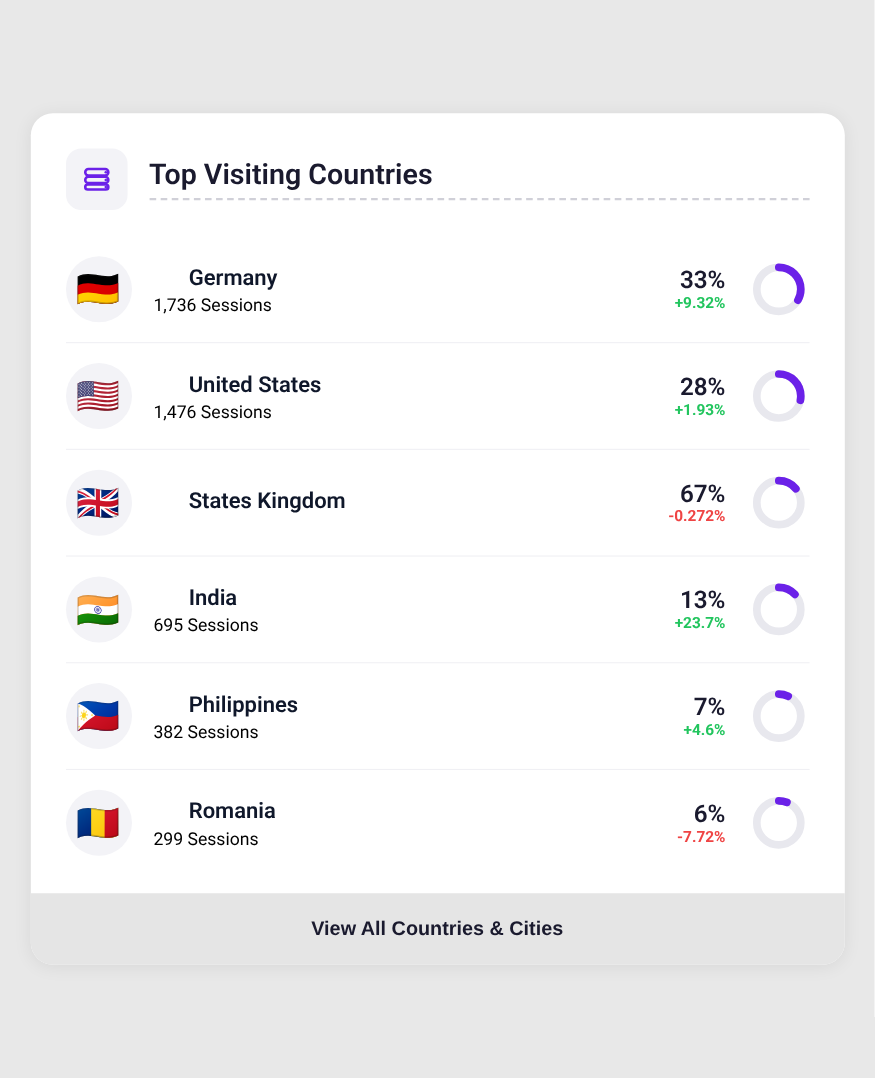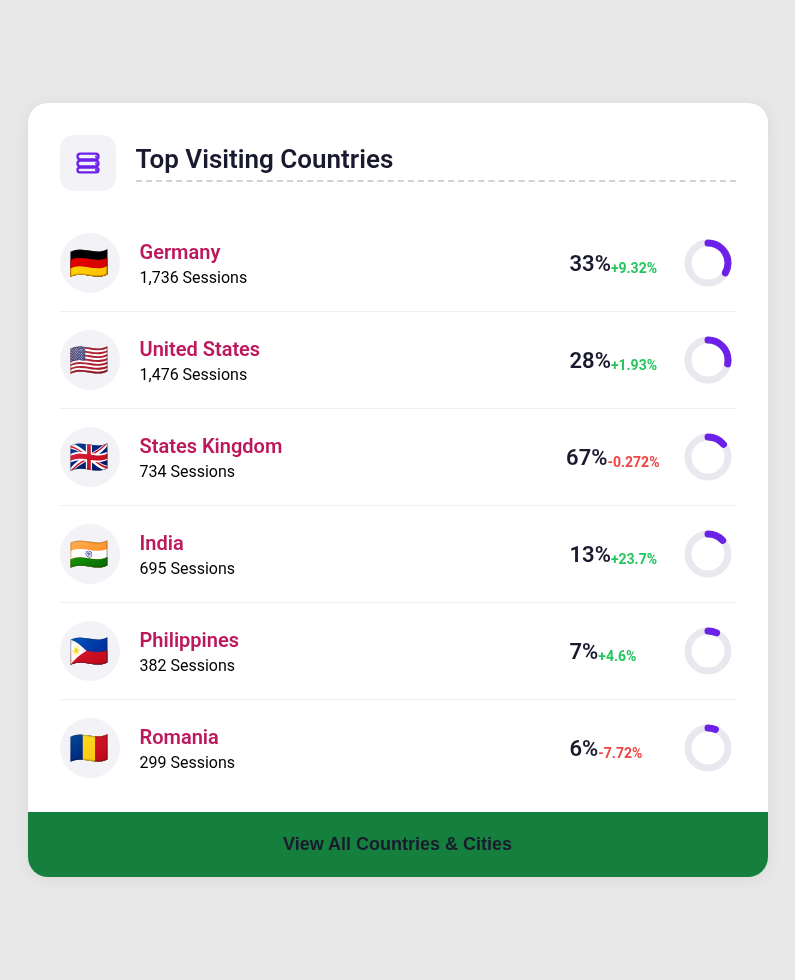--- a/index.html
+++ b/index.html
@@ -69,29 +69,31 @@
       flex-shrink: 0;
       font-size: 32px;
       margin-right: 20px;
     }
     .country-info {
       flex: 1;
     }
     .country-name {
       font-size: 20px;
       font-weight: 600;
-      color: #be185d;
+      color: #0f172a;
       margin-bottom: 4px;
+      margin-left: 32px;
     }
     .country-sessions {
       font-size: 16px;
       color: #000000;
     }
     .country-stats {
       display: flex;
+      flex-direction: column;
       align-items: flex-end;
       margin-right: 20px;
       min-width: 90px;
     }
     .country-pct {
       font-size: 22px;
       font-weight: 600;
       color: #1a1a2e;
     }
     .country-change {
@@ -123,21 +125,21 @@
       stroke: #6b21e8;
       stroke-width: 7;
       stroke-linecap: round;
     }
 
     .footer-btn {
       display: block;
       width: calc(100% + 64px);
       margin-left: -32px;
       padding: 22px;
-      background: #15803d;
+      background: #e5e5e5;
       border: none;
       border-radius: 0 0 20px 20px;
       font-size: 18px;
       font-weight: 600;
       color: #1a1a2e;
       cursor: pointer;
       text-align: center;
       margin-top: 16px;
     }
   </style>
@@ -197,21 +199,20 @@
           <circle class="donut-fg" cx="28" cy="28" r="20" stroke-dasharray="35.18583772020568 90.47786842338604" stroke-dashoffset="0"></circle>
         </svg>
       </div>
     </div>
       <div class="country-row">
       <div class="flag-wrap">
         <span>🇬🇧</span>
       </div>
       <div class="country-info">
         <div class="country-name">States Kingdom</div>
-        <div class="country-sessions">734 Sessions</div>
       </div>
       <div class="country-stats">
         <div class="country-pct">67%</div>
         <div class="country-change negative">-0.272%</div>
       </div>
       <div class="donut-wrap">
         <svg viewBox="0 0 56 56">
           <circle class="donut-bg" cx="28" cy="28" r="20"></circle>
           <circle class="donut-fg" cx="28" cy="28" r="20" stroke-dasharray="17.59291886010284 108.07078728348888" stroke-dashoffset="0"></circle>
         </svg>

